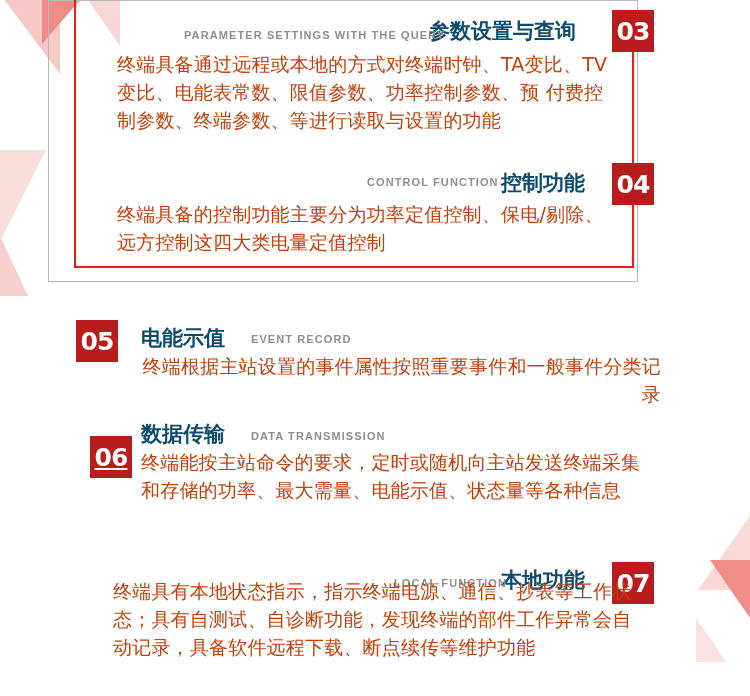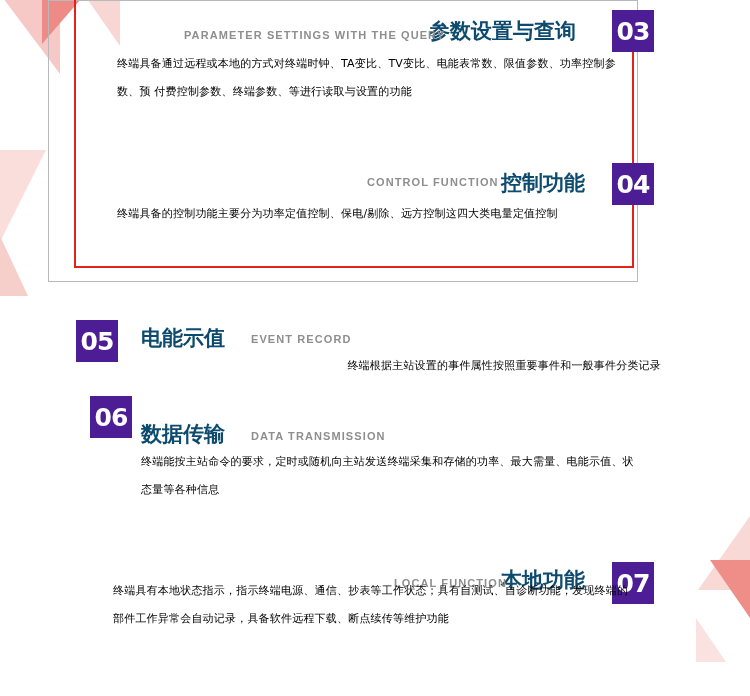--- a/index.html
+++ b/index.html
@@ -102,21 +102,21 @@
     width: 2px;
     height: 228px;
     background: #e2231a;
   }
 
   
   .badge {
     position: absolute;
     width: 42px;
     height: 42px;
-    background: #4c1d95;
+    background: #b91c1c;
     color: #ffffff;
     font-family: "DejaVu Sans", sans-serif;
     font-size: 25px;
     font-weight: bold;
     letter-spacing: -1px;
     display: flex;
     align-items: center;
     justify-content: center;
     line-height: 1;
   }
@@ -139,22 +139,22 @@
     color: #8e8e8e;
     letter-spacing: 1.1px;
     white-space: nowrap;
     line-height: 1;
   }
 
   
   .para {
     position: absolute;
     font-family: "DejaVu Sans", "Liberation Sans", sans-serif;
-    font-size: 11px;
-    color: #000000;
+    font-size: 19px;
+    color: #c2410c;
     line-height: 28px;
     letter-spacing: 0.2px;
   }
 </style>
 </head>
 <body>
 
 <div class="page">
 
   <div class="deco deco-tl-1"></div>
@@ -179,21 +179,21 @@
   <div class="badge" style="left:612px; top:163px;text-align:right;">04</div>
   <div class="cn-title" style="left:501px; top:173px;">控制功能</div>
   <div class="en-title" style="left:367px; top:177px;">CONTROL FUNCTION</div>
   <div class="para" style="left:117px; top:200px; width:500px;">终端具备的控制功能主要分为功率定值控制、保电/剔除、远方控制这四大类电量定值控制</div>
 
   <div class="badge" style="left:76px; top:320px;">05</div>
   <div class="cn-title" style="left:141px; top:328px;">电能示值</div>
   <div class="en-title" style="left:251px; top:334px;">EVENT  RECORD</div>
   <div class="para" style="left:141px; top:352px; width:520px;text-align:right;">终端根据主站设置的事件属性按照重要事件和一般事件分类记录</div>
 
-  <div class="badge" style="left:90px; top:396px;">06</div>
+  <div class="badge" style="left:90px; top:436px;text-decoration:underline;">06</div>
   <div class="cn-title" style="left:141px; top:424px;">数据传输</div>
   <div class="en-title" style="left:251px; top:431px;">DATA TRANSMISSION</div>
   <div class="para" style="left:141px; top:448px; width:500px;">终端能按主站命令的要求，定时或随机向主站发送终端采集和存储的功率、最大需量、电能示值、状态量等各种信息</div>
 
   <div class="badge" style="left:612px; top:562px;">07</div>
   <div class="cn-title" style="left:501px; top:570px;">本地功能</div>
   <div class="en-title" style="left:394px; top:578px;">LOCAL FUNCTION</div>
   <div class="para" style="left:113px; top:577px; width:520px;">终端具有本地状态指示，指示终端电源、通信、抄表等工作状态；具有自测试、自诊断功能，发现终端的部件工作异常会自动记录，具备软件远程下载、断点续传等维护功能</div>
 
 </div>

